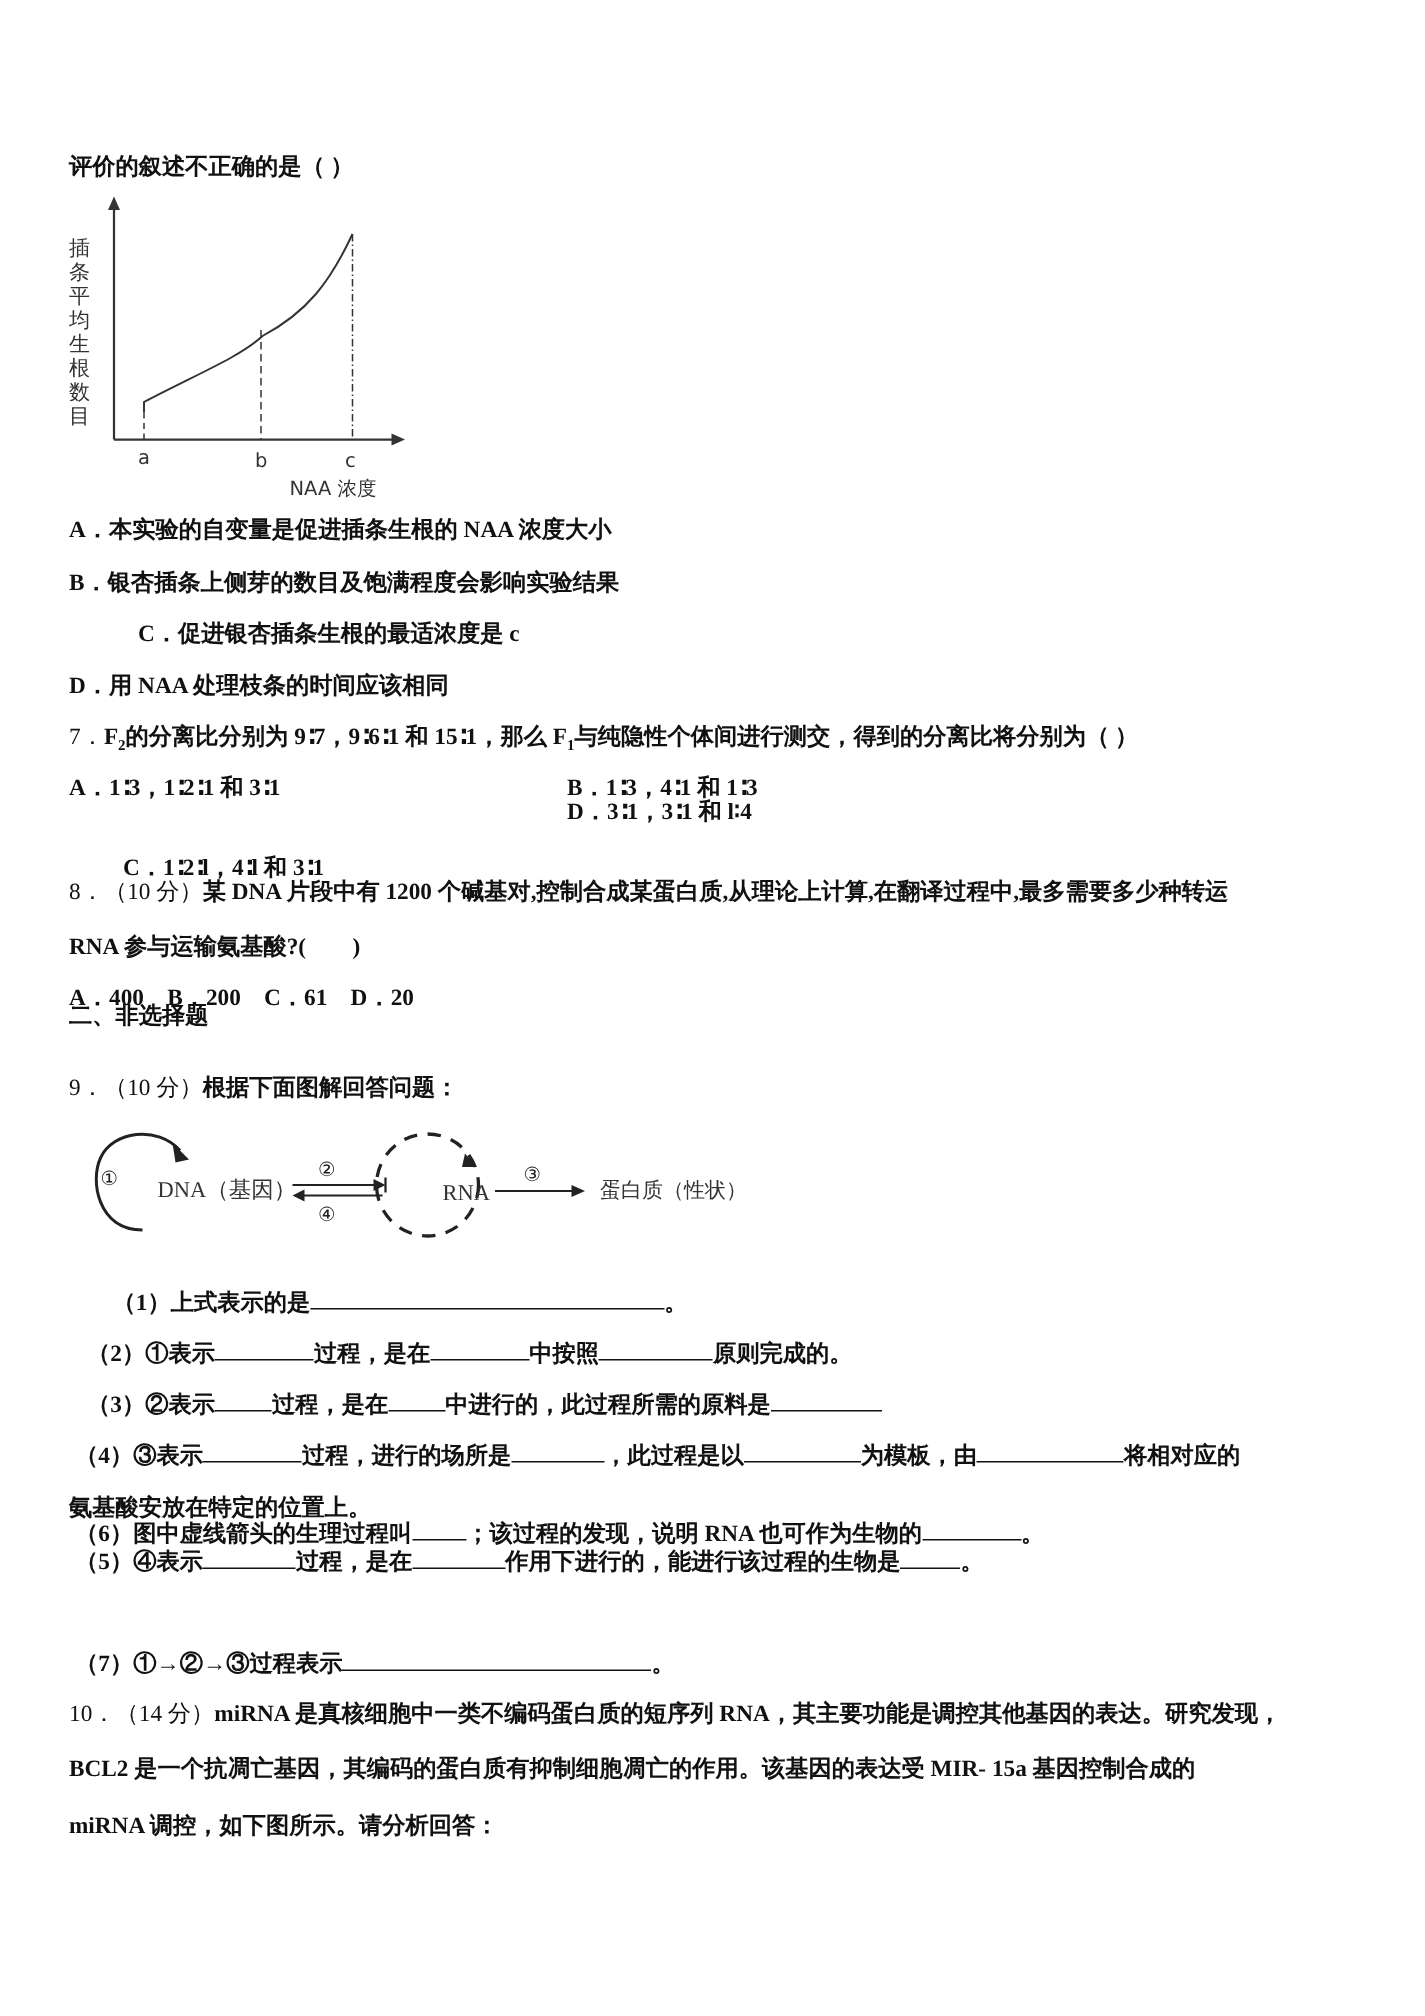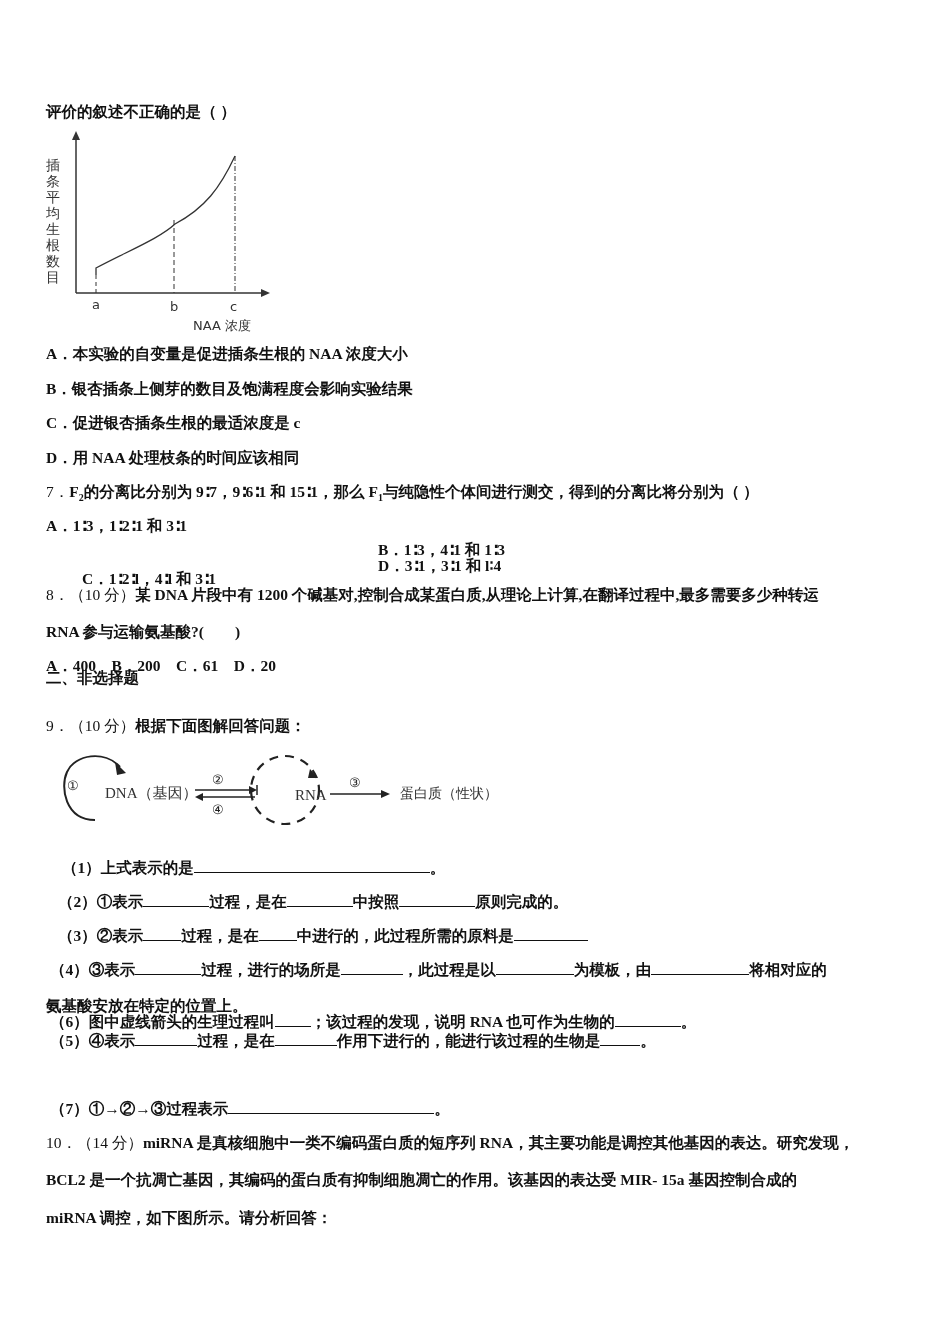--- a/index.html
+++ b/index.html
@@ -1,21 +1,21 @@
 <!DOCTYPE html>
 <html><head>
 <meta charset="utf-8">
 <style>
   html, body { margin: 0; padding: 0; background: #ffffff; }
   body { width: 950px; height: 1344px; position: relative; overflow: hidden;
          font-family: "Liberation Serif", "DejaVu Serif", serif; color: #111; }
   .line { position: absolute; left: 46px; font-size: 15.5px; font-weight: bold; white-space: nowrap; line-height: 20px; }
   .qnum { font-weight: normal; }
   .blank { display: inline-block; border-bottom: 1px solid #111; height: 14px; vertical-align: baseline; }
-  .col2 { position: absolute; left: 378px; margin-top: 24px; }
+  .col2 { position: absolute; left: 378px; }
   .chart { position: absolute; left: 40px; top: 128px; width: 240px; height: 210px; }
   .diagram { position: absolute; left: 55px; top: 742px; width: 470px; height: 100px; }
 </style>
 </head>
 <body>
 
 <div class="line" style="top:102px;">评价的叙述不正确的是（ ）</div>
 
 <svg class="chart" viewBox="0 0 240 210" xmlns="http://www.w3.org/2000/svg">
   <g font-family="DejaVu Sans, sans-serif" font-size="14" fill="#333">
@@ -39,21 +39,21 @@
   <g font-family="DejaVu Sans, sans-serif" font-size="13" fill="#333">
     <text x="52" y="181">a</text>
     <text x="130" y="183">b</text>
     <text x="190" y="183">c</text>
     <text x="153" y="202" font-size="13">NAA 浓度</text>
   </g>
 </svg>
 
 <div class="line" style="top:344px;"><span>A．</span><span>本实验的自变量是促进插条生根的 NAA 浓度大小</span></div>
 <div class="line" style="top:379px;"><span>B．</span><span>银杏插条上侧芽的数目及饱满程度会影响实验结果</span></div>
-<div class="line" style="top:413px;"><span>C．</span><span>促进银杏插条生根的最适浓度是 c</span></div>
+<div class="line" style="top:413px;margin-left:46px;"><span>C．</span><span>促进银杏插条生根的最适浓度是 c</span></div>
 <div class="line" style="top:448px;"><span>D．</span><span>用 NAA 处理枝条的时间应该相同</span></div>
 
 <div class="line" style="top:482px;">
   <span class="qnum">7．</span><span>F</span><sub style="font-size:10px">2</sub><span>的分离比分别为 9∶7，9∶6∶1 和 15∶1，那么 F</span><sub style="font-size:10px">1</sub><span>与纯隐性个体间进行测交，得到的分离比将分别为（ ）</span>
 </div>
 <div class="line" style="top:516px;"><span>A．</span><span>1∶3，1∶2∶1 和 3∶1</span></div>
 <div class="line col2" style="top:516px;"><span>B．</span><span>1∶3，4∶1 和 1∶3</span></div>
 <div class="line" style="top:569px;margin-left:36px;"><span>C．</span><span>1∶2∶l，4∶l 和 3∶1</span></div>
 <div class="line col2" style="top:532px;"><span>D．</span><span>3∶1，3∶1 和 l∶4</span></div>
 
@@ -79,21 +79,21 @@
   <text x="157" y="72" font-size="13" fill="#222">④</text>
   <circle cx="230" cy="48" r="34" fill="none" stroke="#222" stroke-width="2.2" stroke-dasharray="9,7"></circle>
   <polygon points="255,27 263,36 253,36" fill="#222"></polygon>
   <text x="240" y="58" font-size="15" font-family="Liberation Serif, serif" fill="#333">RNA</text>
   <line x1="275" y1="52" x2="330" y2="52" stroke="#222" stroke-width="1.3"></line>
   <polygon points="326,48 335,52 326,56" fill="#222"></polygon>
   <text x="294" y="45" font-size="13" fill="#222">③</text>
   <text x="345" y="56" font-size="14" font-family="DejaVu Sans, sans-serif" fill="#333">蛋白质（性状）</text>
 </svg>
 
-<div class="line" style="top:858px; left:62px;">
+<div class="line" style="top:858px; left:75px;">
   <span>（1）上式表示的是</span><span class="blank" style="width:236px"></span><span>。</span>
 </div>
 <div class="line" style="top:892px; left:58px;">
   <span>（2）①表示</span><span class="blank" style="width:66px"></span><span>过程，是在</span><span class="blank" style="width:66px"></span><span>中按照</span><span class="blank" style="width:76px"></span><span>原则完成的。</span>
 </div>
 <div class="line" style="top:926px; left:58px;">
   <span>（3）②表示</span><span class="blank" style="width:38px"></span><span>过程，是在</span><span class="blank" style="width:38px"></span><span>中进行的，此过程所需的原料是</span><span class="blank" style="width:74px"></span>
 </div>
 <div class="line" style="top:960px; left:50px;">
   <span>（4）③表示</span><span class="blank" style="width:66px"></span><span>过程，进行的场所是</span><span class="blank" style="width:62px"></span><span>，此过程是以</span><span class="blank" style="width:78px"></span><span>为模板，由</span><span class="blank" style="width:98px"></span><span>将相对应的</span>

